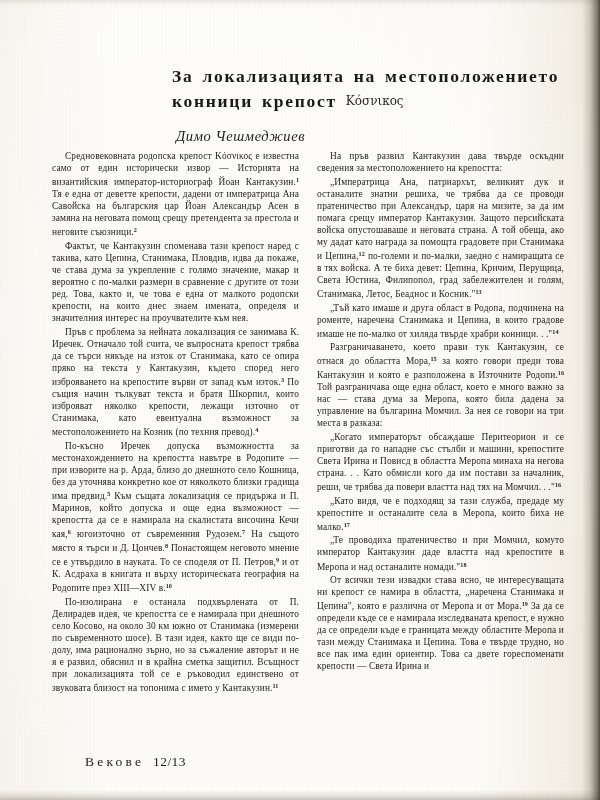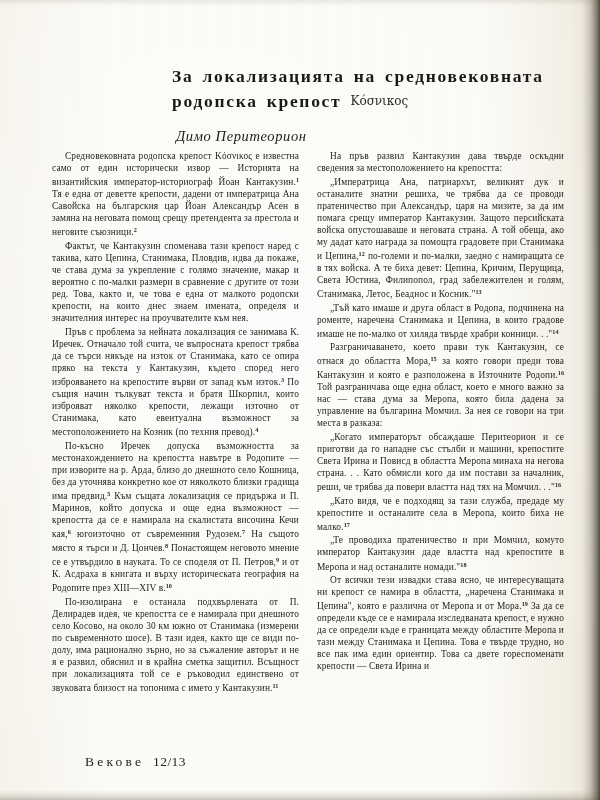--- a/index.html
+++ b/index.html
@@ -157,22 +157,22 @@
 </head>
 <body>
 
 <div id="page">
 
   <div id="paper-tone"></div>
 
   <div class="content">
 
     <div id="title-block">
-      <h1 id="article-title"><span>За локализацията на средновековната</span><span class="title-line2"><span>родопска крепост</span> <span id="title-greek">Κόσνικος</span></span></h1>
-      <div id="author-name">Димо Перитеорион</div>
+      <h1 id="article-title"><span>За локализацията на местоположението</span><span class="title-line2"><span>конници крепост</span> <span id="title-greek">Κόσνικος</span></span></h1>
+      <div id="author-name">Димо Чешмеджиев</div>
     </div>
 
     <div id="columns">
       <div class="column" id="column-left">
           <p>Средновековната родопска крепост Κόσνικος е известна само от един исторически извор — Историята на византийския император-историограф Йоан Кантакузин.<sup>1</sup> Тя е една от деветте крепости, дадени от императрица Ана Савойска на българския цар Йоан Александър Асен в замяна на неговата помощ срещу претендента за престола и неговите съюзници.<sup>2</sup></p>
           <p class="gap">Фактът, че Кантакузин споменава тази крепост наред с такива, като Цепина, Станимака, Пловдив, идва да покаже, че става дума за укрепление с голямо значение, макар и вероятно с по-малки размери в сравнение с другите от този ред. Това, както и, че това е една от малкото родопски крепости, на които днес знаем имената, определя и значителния интерес на проучвателите към нея.</p>
           <p class="gap">Пръв с проблема за нейната локализация се занимава К. Иречек. Отначало той счита, че въпросната крепост трябва да се търси някъде на изток от Станимака, като се опира пряко на текста у Кантакузин, където според него изброяването на крепостите върви от запад към изток.<sup>3</sup> По същия начин тълкуват текста и братя Шкорпил, които изброяват няколко крепости, лежащи източно от Станимака, като евентуална възможност за местоположението на Козник (по техния превод).<sup>4</sup></p>
           <p class="gap">По-късно Иречек допуска възможността за местонахождението на крепостта навътре в Родопите — при изворите на р. Арда, близо до днешното село Кошница, без да уточнява конкретно кое от няколкото близки градища има предвид.<sup>5</sup> Към същата локализация се придържа и П. Маринов, който допуска и още една възможност — крепостта да се е намирала на скалистата височина Кечи кая,<sup>6</sup> югоизточно от съвременния Рудозем.<sup>7</sup> На същото място я търси и Д. Цончев.<sup>8</sup> Понастоящем неговото мнение се е утвърдило в науката. То се споделя от П. Петров,<sup>9</sup> и от К. Асдраха в книгата и върху историческата география на Родопите през XIII—XIV в.<sup>10</sup></p>
           <p class="gap">По-изолирана е останала подхвърлената от П. Делирадев идея, че крепостта се е намирала при днешното село Косово, на около 30 км южно от Станимака (измерени по съвременното шосе). В тази идея, както ще се види по-долу, има рационално зърно, но за съжаление авторът и не я е развил, обяснил и в крайна сметка защитил. Всъщност при локализацията той се е ръководил единствено от звуковата близост на топонима с името у Кантакузин.<sup>11</sup></p>
         </div>

